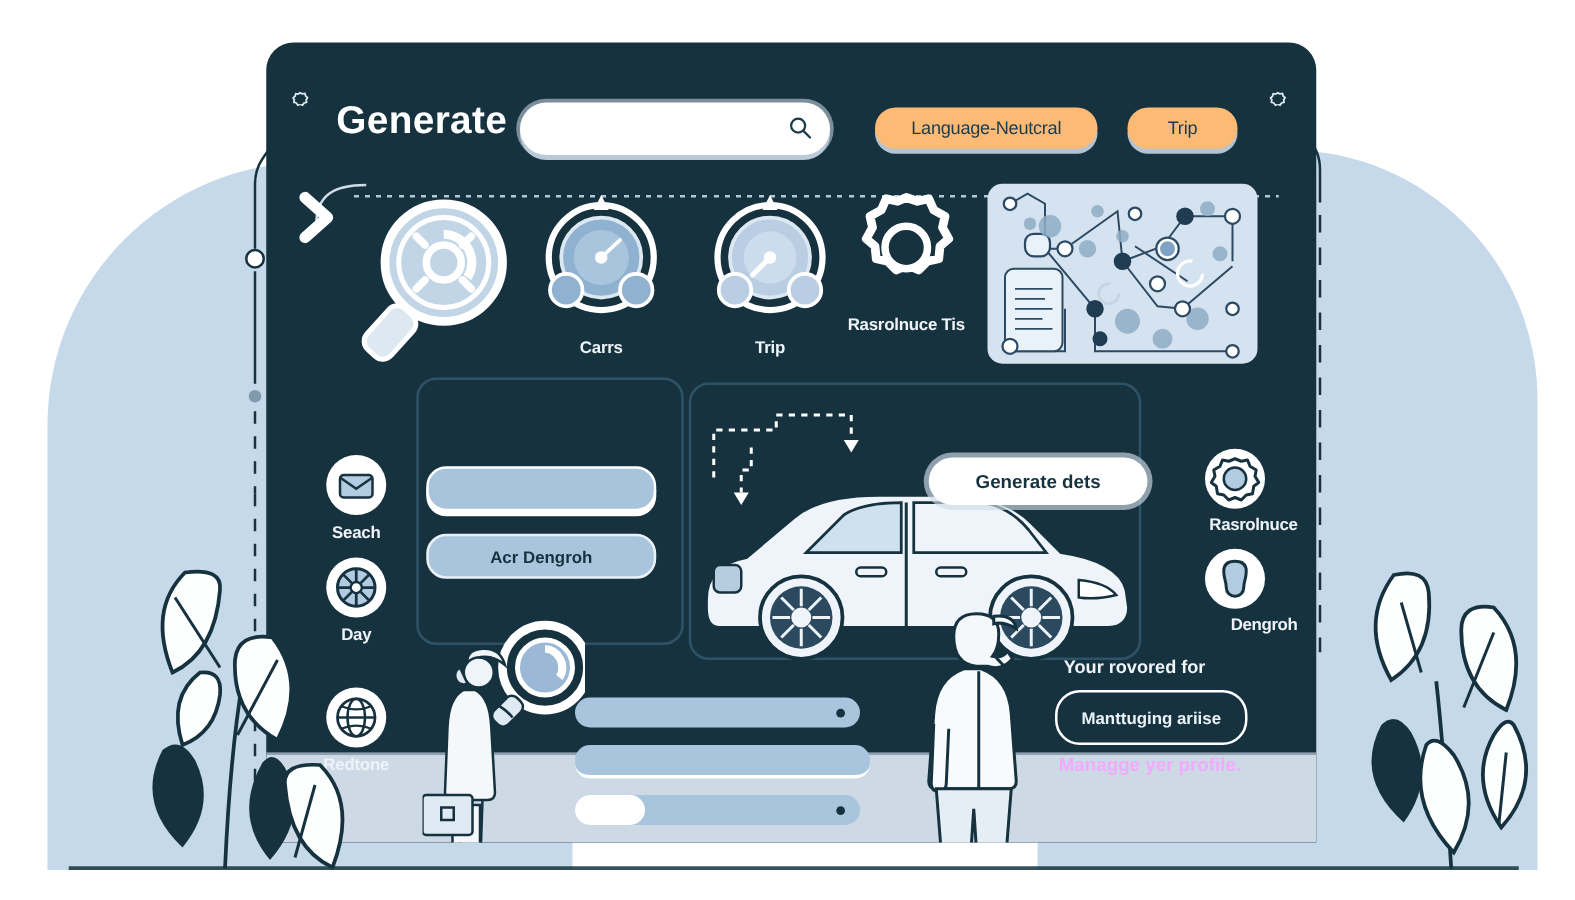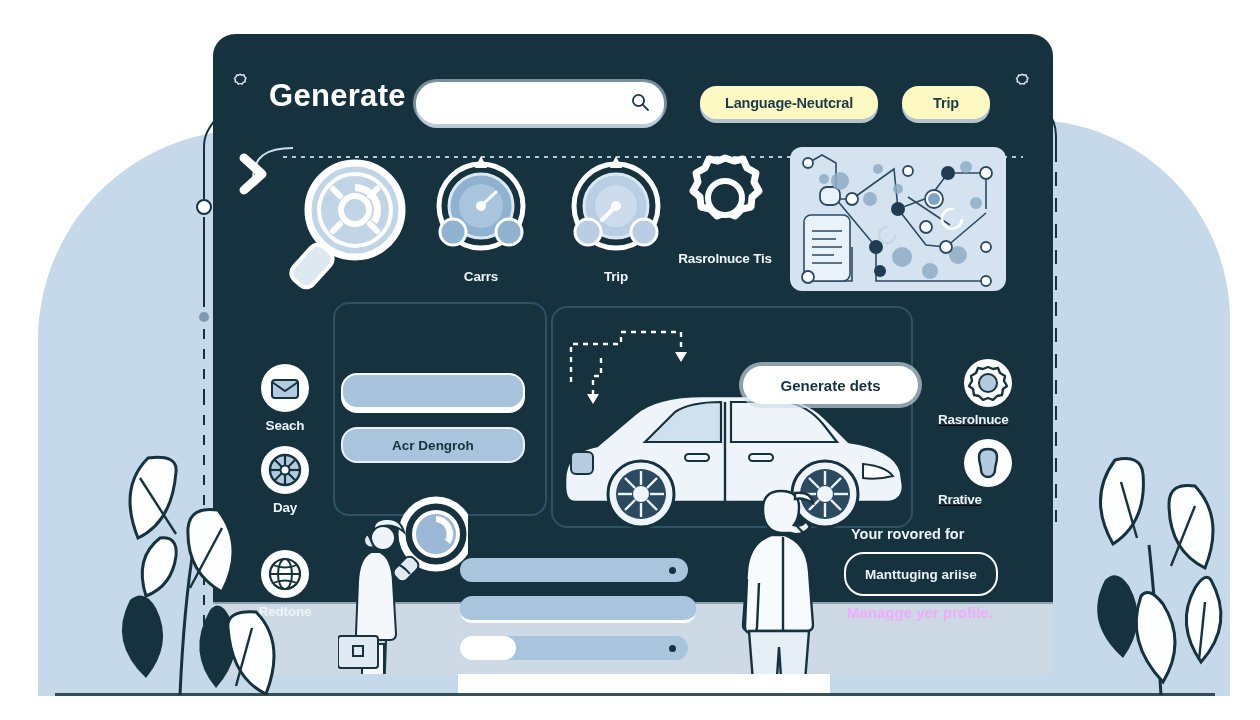--- a/index.html
+++ b/index.html
@@ -30,22 +30,22 @@
   #cog-left{left:18px;top:38px;}
   #cog-right{left:800px;top:38px;}
 
   #app-title{position:absolute;left:56px;top:44px;color:#ffffff;font-size:31px;font-weight:600;letter-spacing:.3px;}
 
   #searchbar{position:absolute;left:203px;top:48px;width:248px;height:42px;background:#ffffff;
              border-radius:22px;box-shadow:0 4px 0 rgba(190,206,220,.95),0 0 0 3px rgba(205,219,231,.55);}
   #search-input-text{position:absolute;left:18px;top:12px;font-size:13px;color:#9aa9b6;}
   #search-icon{position:absolute;right:14px;top:10px;width:20px;height:20px;}
 
-  .pill{position:absolute;background:#fef9c3;border-radius:20px;height:33px;display:flex;align-items:center;
-        justify-content:center;color:#1b3a4b;font-size:14.5px;font-weight:700;letter-spacing:-.2px;
+  .pill{position:absolute;background:#fdba74;border-radius:20px;height:33px;display:flex;align-items:center;
+        justify-content:center;color:#1b3a4b;font-size:14.5px;font-weight:400;letter-spacing:-.2px;
         box-shadow:0 4px 0 rgba(196,211,224,.9);}
   #pill-lang{left:487px;top:52px;width:178px;}
   #pill-trip{left:689px;top:52px;width:88px;}
 
   
   #hdr-dots{position:absolute;left:70px;top:122px;width:740px;height:2px;
             background-image:repeating-linear-gradient(to right,#b6c8d6 0 4px,transparent 4px 9px);}
   #hdr-curve{position:absolute;left:38px;top:108px;width:44px;height:40px;}
 
   
@@ -83,21 +83,21 @@
   #carbox{position:absolute;left:338px;top:272px;width:358px;height:218px;
           border:2px solid #2e5266;border-radius:16px;}
   #car{position:absolute;left:340px;top:320px;width:360px;height:180px;}
   #flow{position:absolute;left:350px;top:290px;width:210px;height:100px;}
 
   #pill-search-dets{position:absolute;left:530px;top:332px;width:175px;height:38px;background:#fff;border-radius:19px;
         display:flex;align-items:center;justify-content:center;color:#16323f;font-size:15px;font-weight:700;
         box-shadow:0 0 0 4px rgba(206,219,231,.65);}
 
   
-  .rt{position:absolute;left:725px;text-align:left;width:100px;text-decoration:underline;}
+  .rt{position:absolute;left:725px;text-align:right;width:100px;}
   .rt .circle{width:48px;height:48px;border-radius:50%;background:#ffffff;margin:0 auto;position:relative;}
   .rt .lbl{color:#edf3f8;font-size:13.5px;font-weight:700;margin-top:5px;letter-spacing:-.3px;}
   #rt-1{top:325px;} #rt-2{top:405px;}
 
   #note-top{position:absolute;left:638px;top:492px;color:#eef4f8;font-size:14.5px;font-weight:700;}
   #btn-manage{position:absolute;left:631px;top:518px;width:150px;height:40px;border:2px solid #ffffff;border-radius:20px;
         display:flex;align-items:center;justify-content:center;color:#eaf1f7;font-size:13.5px;font-weight:700;}
   #note-bottom{position:absolute;left:634px;top:570px;color:#f0abfc;font-size:15px;font-weight:700;}
 
   
@@ -386,21 +386,21 @@
         </svg>
       </div>
       <div class="lbl">Rasrolnuce</div>
     </div>
     <div class="rt" id="rt-2">
       <div class="circle">
         <svg width="48" height="48" viewBox="0 0 48 48">
           <path d="M24 10 c6 0 9 3 9 8 c0 6 -2 8 -2 13 c0 4 -3 7 -7 7 c-4 0 -7 -3 -7 -7 c0 -5 -2 -7 -2 -13 c0 -5 3 -8 9 -8z" fill="#b3cbe0" stroke="#16323f" stroke-width="2.4" stroke-linejoin="round"></path>
         </svg>
       </div>
-      <div class="lbl">Rrative</div>
+      <div class="lbl">Dengroh</div>
     </div>
 
     <div id="note-top">Your rovored for</div>
     <div id="btn-manage">Manttuging ariise</div>
     <div id="note-bottom">Managge yer profile.</div>
 
     <div class="slider" id="sl-1">
         <div class="knob"></div>
       </div>
     <div class="slider" id="sl-2"></div>

